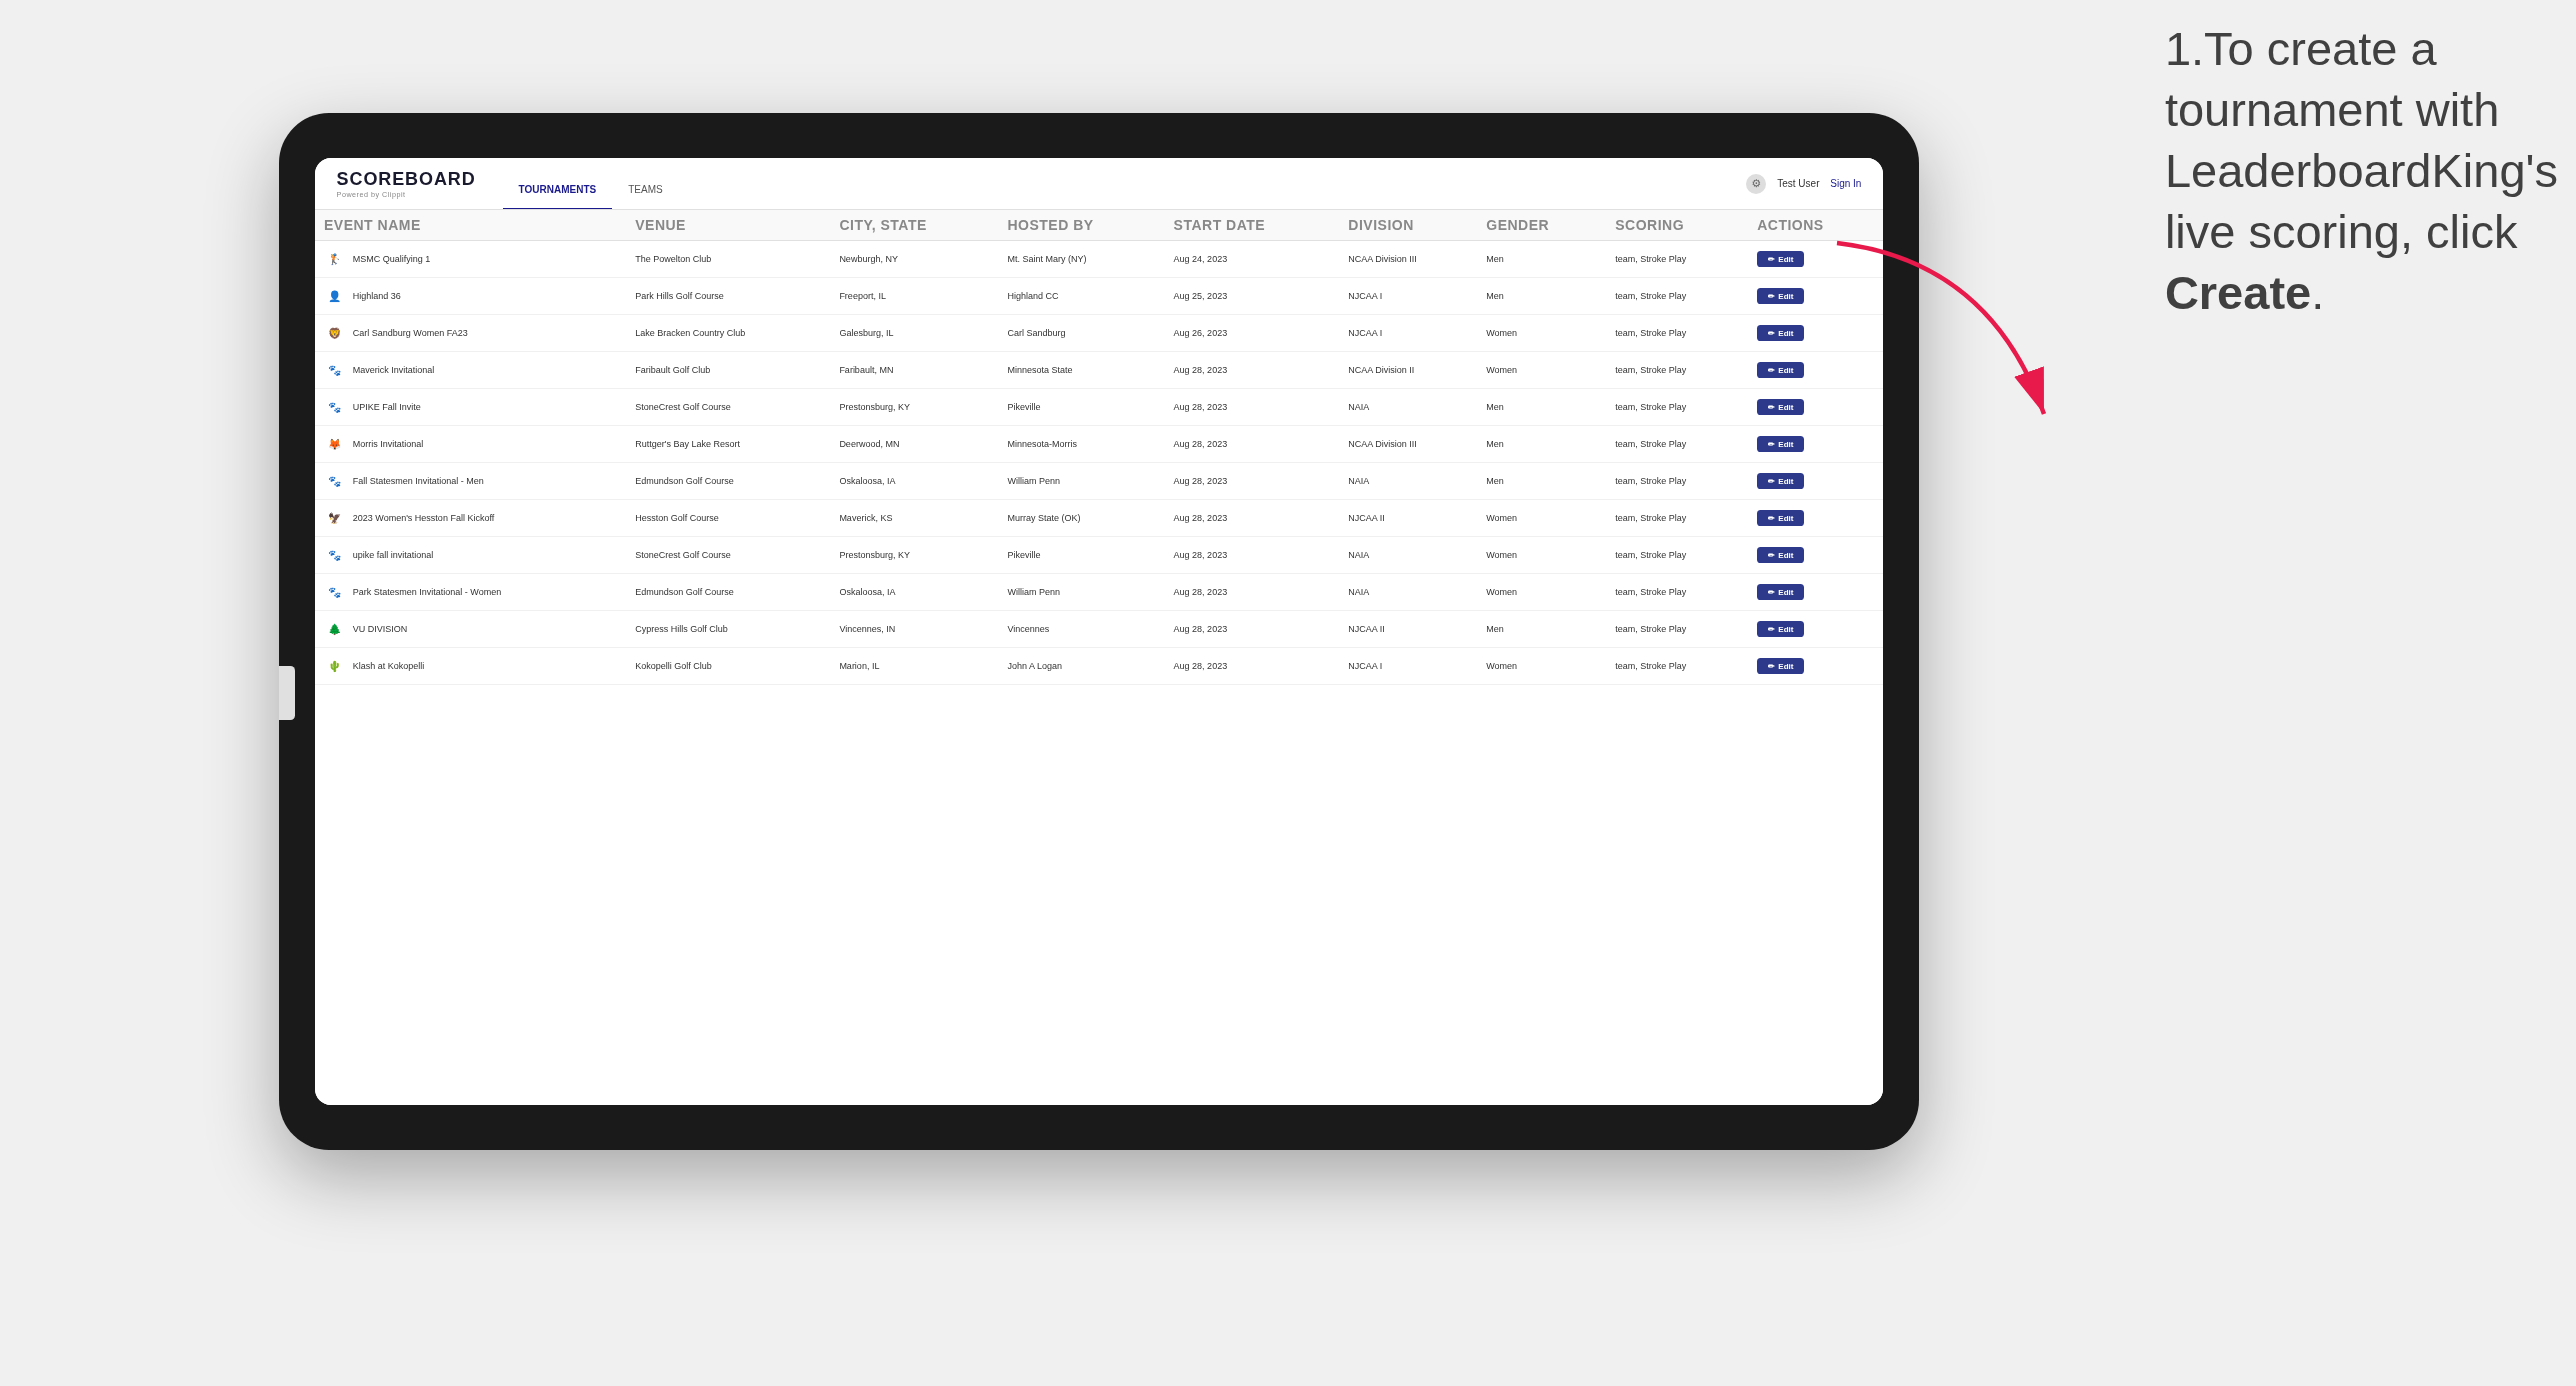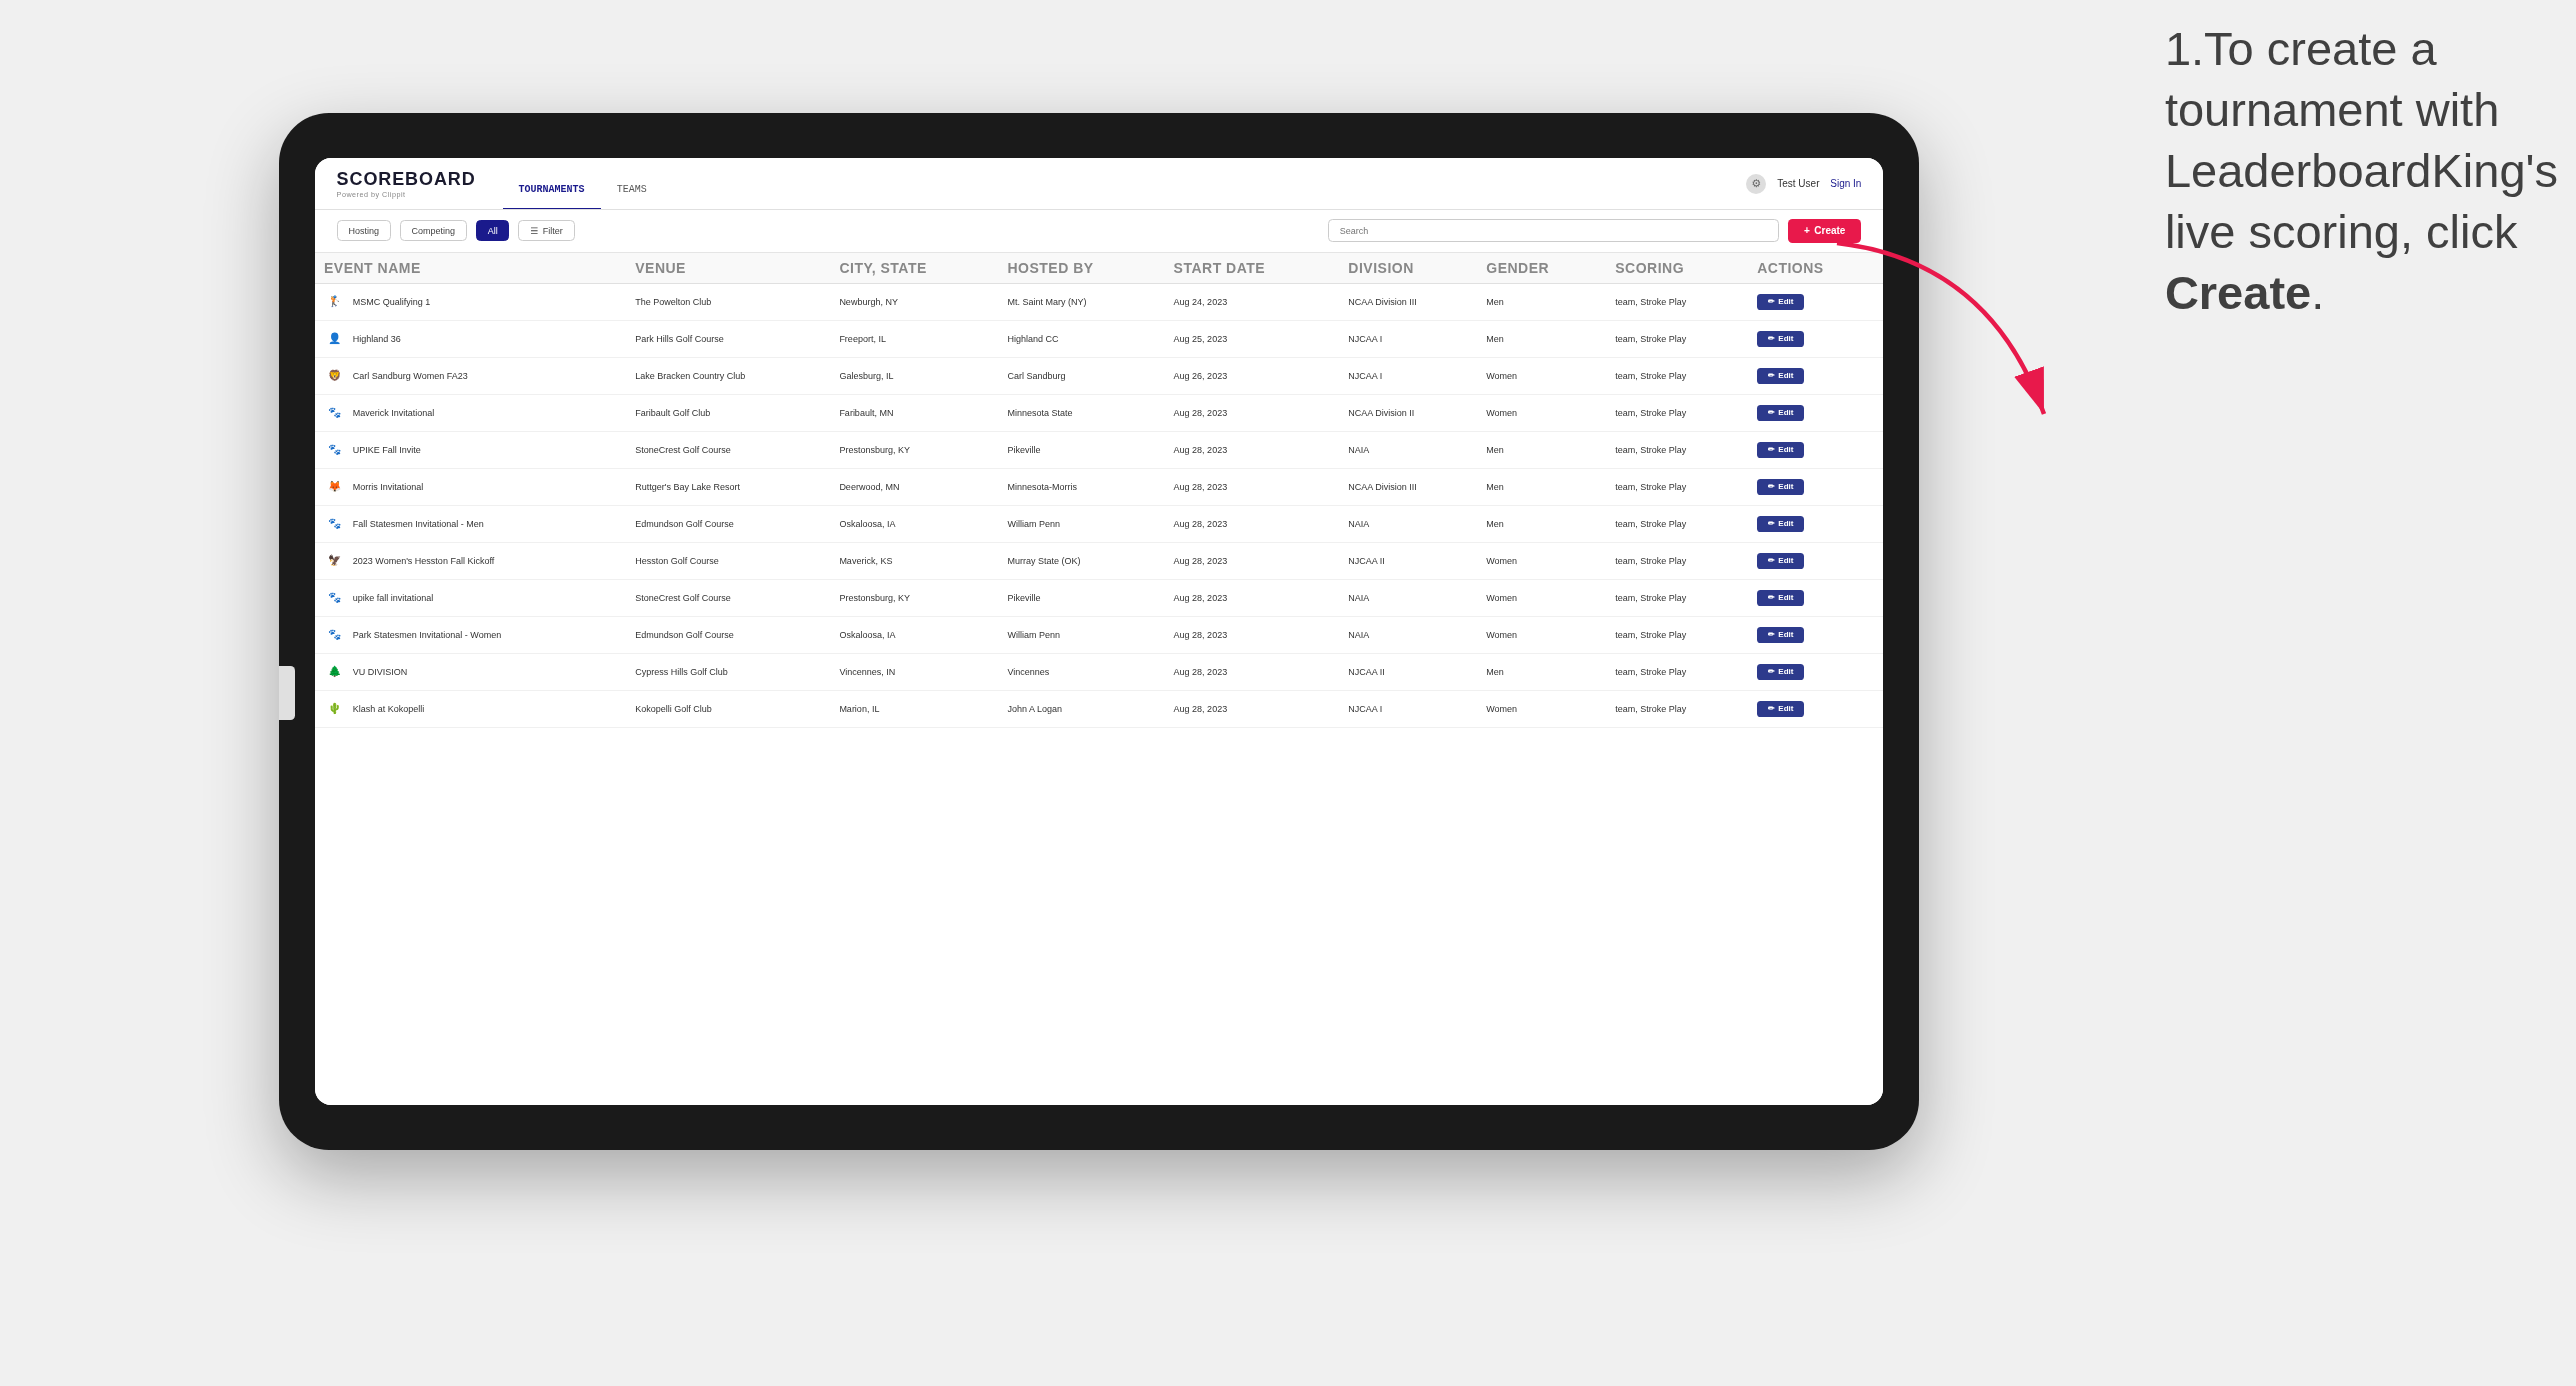--- a/index.html
+++ b/index.html
@@ -85,21 +85,20 @@
     .nav-tab {
       padding: 0 16px 12.6px;
       font-size: 10px;
       font-weight: 500;
       color: #555;
       cursor: pointer;
       border-bottom: 1.8px solid transparent;
       height: 100%;
       display: flex;
       align-items: flex-end;
-      font-family: Liberation Mono, monospace;
     }
     .nav-tab.active {
       color: #1a1a8c;
       border-bottom: 1.8px solid #1a1a8c;
       font-weight: 700;
     }
 
     .header-right {
       margin-left: auto;
       display: flex;
@@ -289,38 +288,20 @@
         <div class="nav-tab">TEAMS</div>
       </nav>
 
       <div class="header-right">
         <div class="gear-icon">⚙</div>
         <span class="user-text">Test User</span>
         <span class="sign-in">Sign In</span>
       </div>
     </div>
 
-    <div class="toolbar">
-      <button class="filter-btn">Hosting</button>
-      <button class="filter-btn">Competing</button>
-      <button class="filter-btn active">All</button>
-      <button class="filter-icon-btn">
-        <span>☰</span>
-        <span>Filter</span>
-      </button>
-
-      <div class="search-box">
-        <input class="search-input" type="text" placeholder="Search" style="">
-      </div>
-
-      <button class="create-btn">
-        <span>+</span>
-        <span>Create</span>
-      </button>
-    </div>
 
     <div class="table-container">
       <table>
         <thead>
           <tr>
             <th>EVENT NAME</th>
             <th>VENUE</th>
             <th>CITY, STATE</th>
             <th>HOSTED BY</th>
             <th>START DATE</th>

